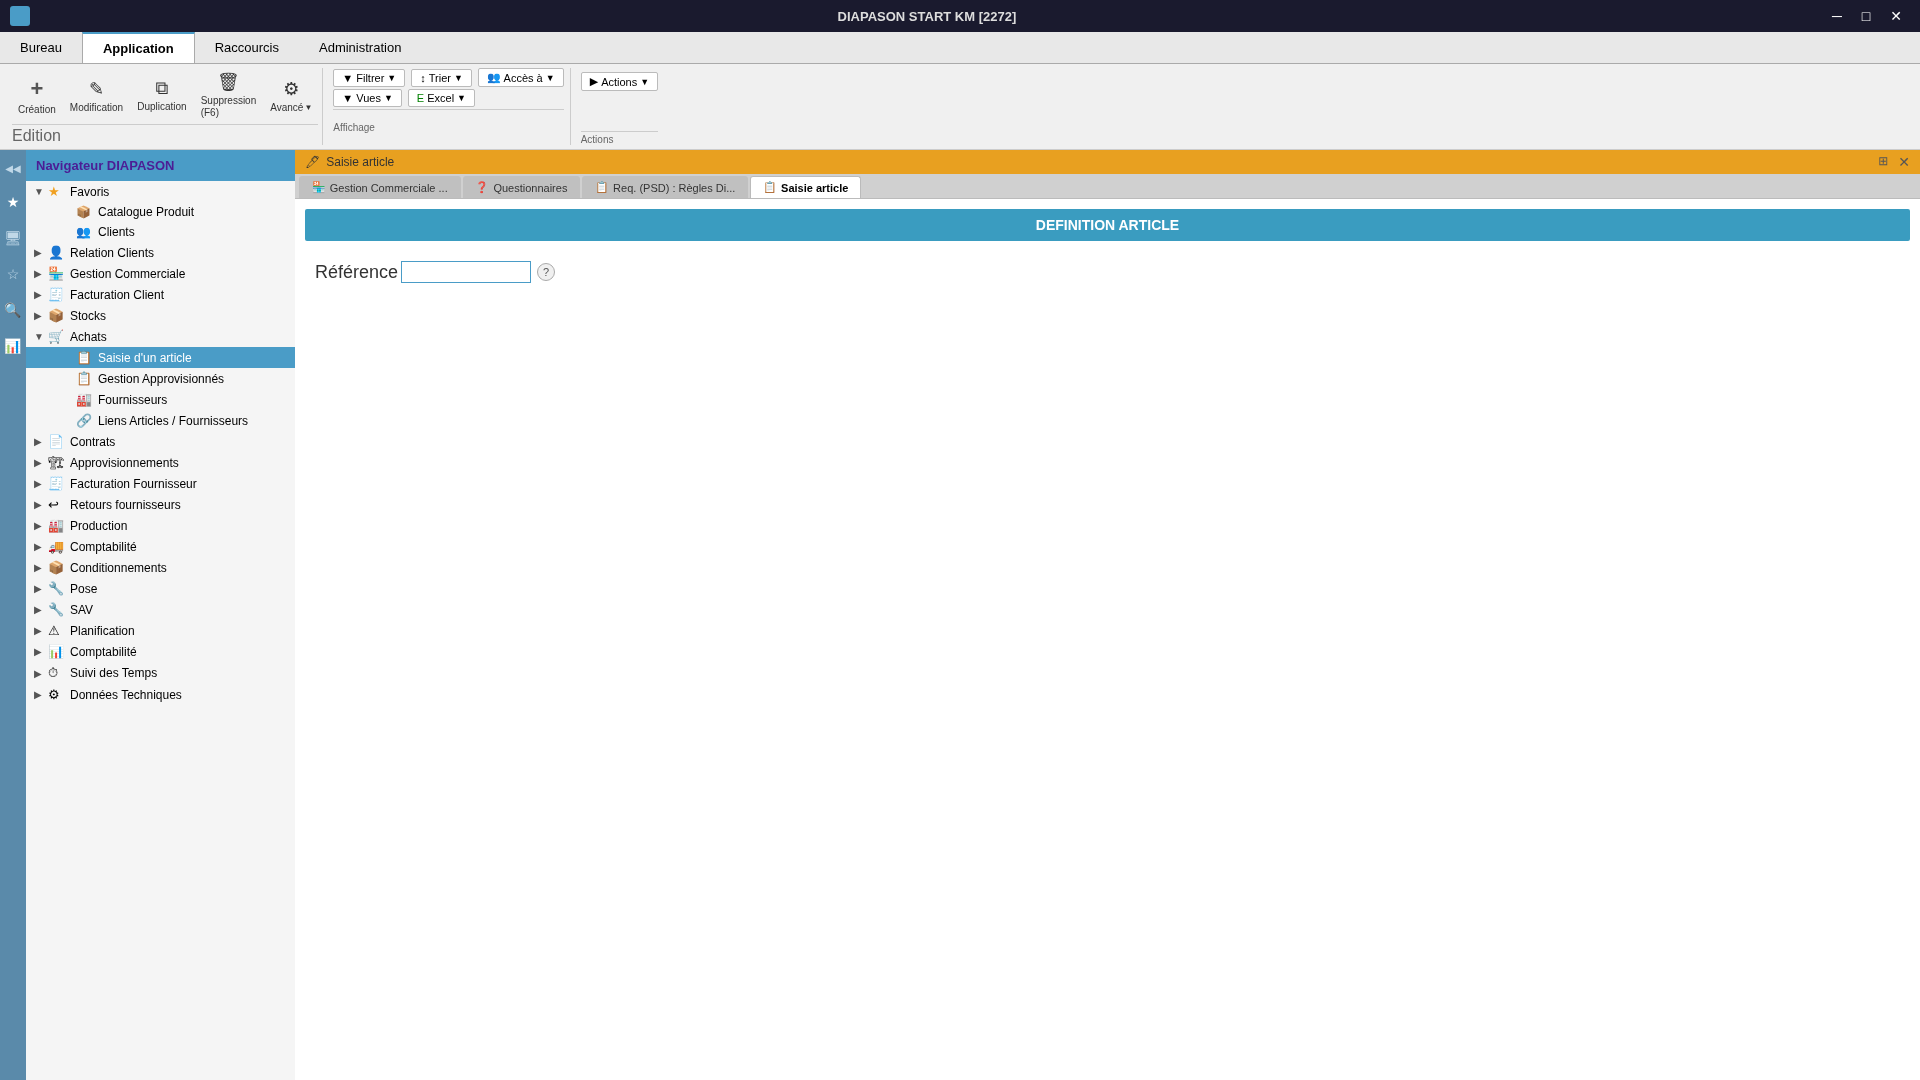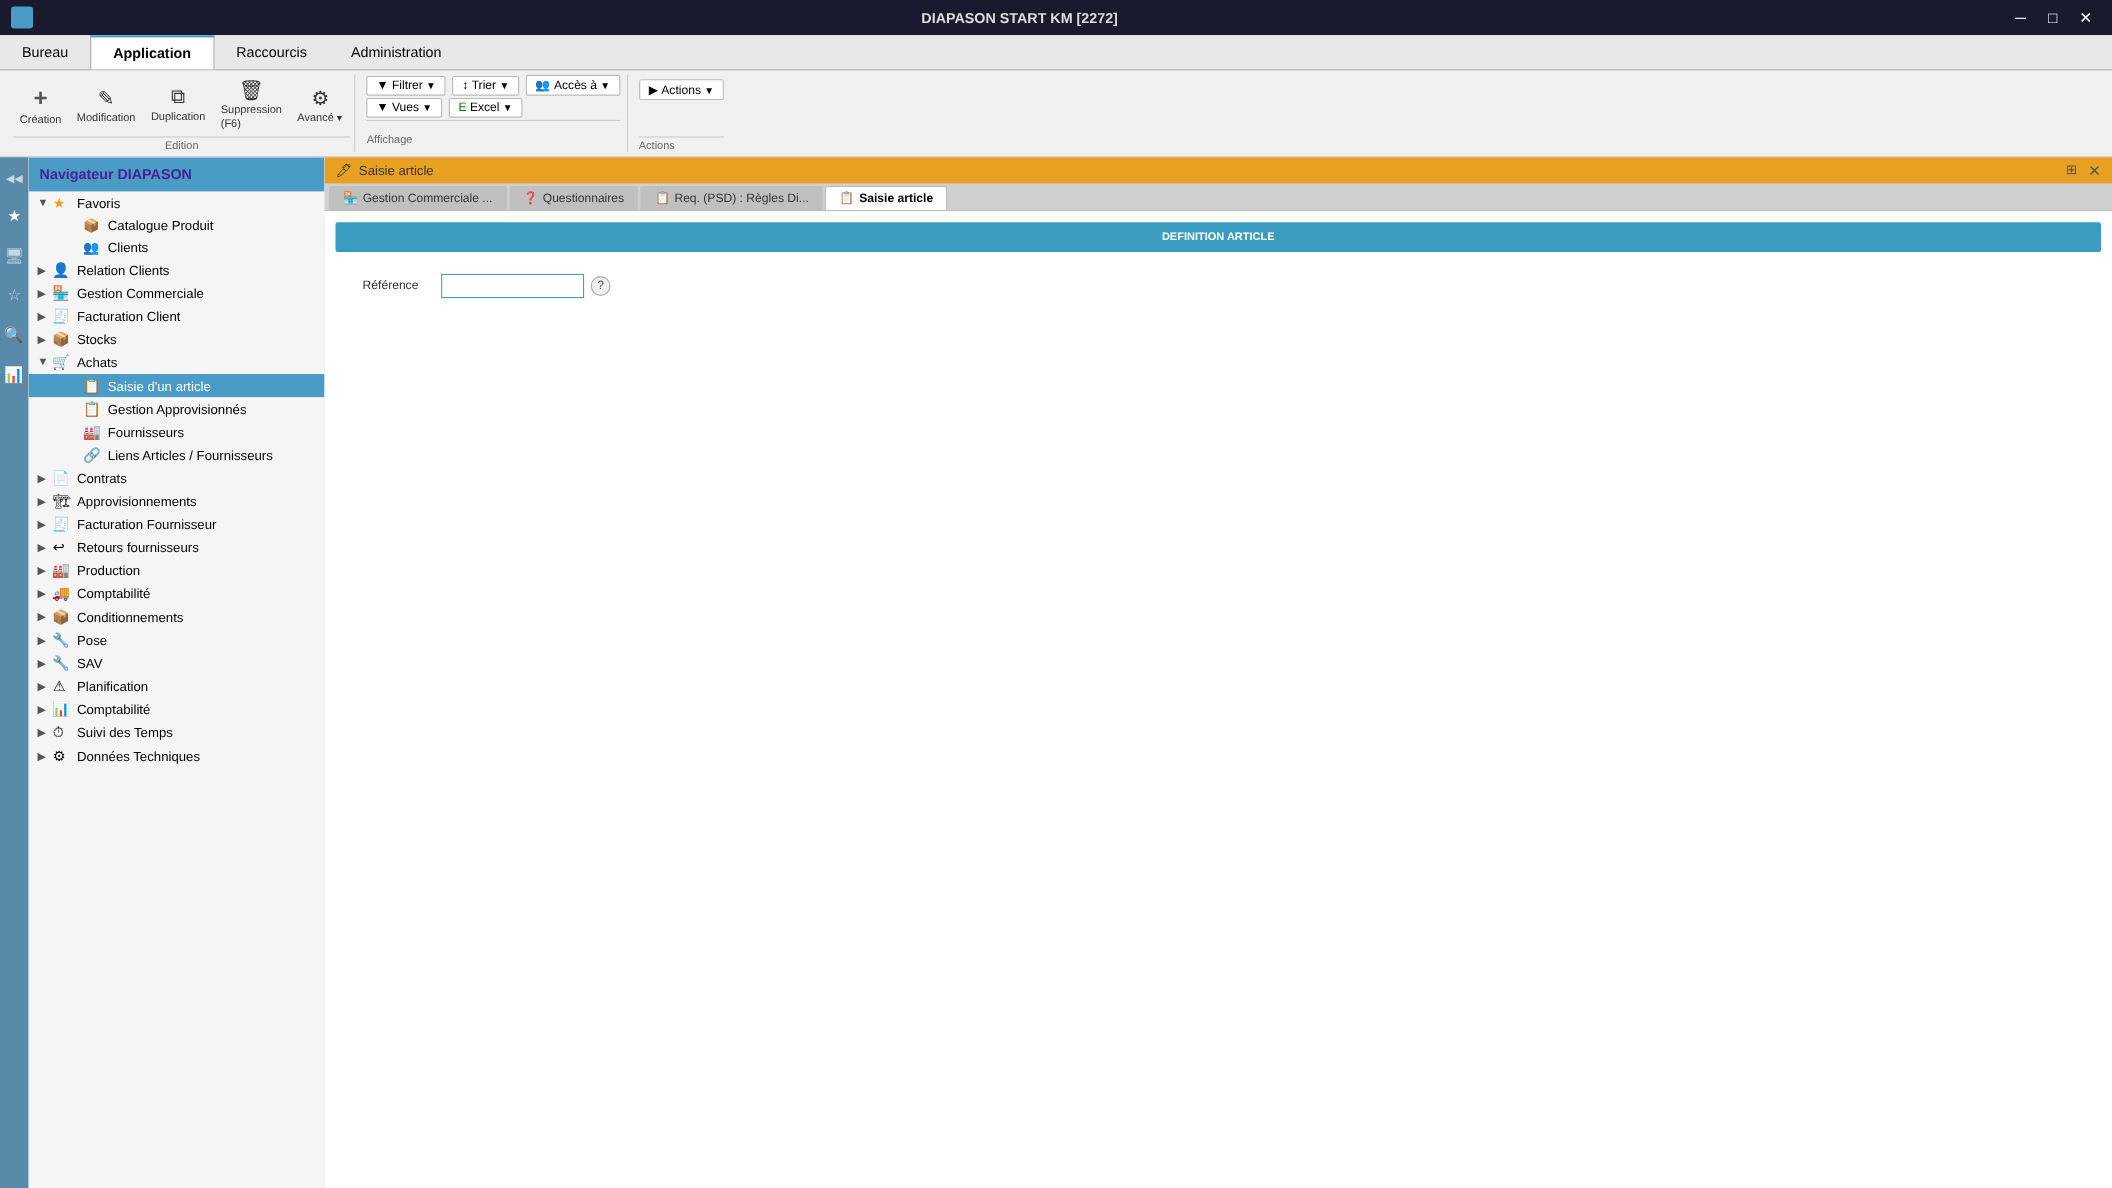--- a/index.html
+++ b/index.html
@@ -169,42 +169,42 @@
       background: white;
       padding: 0;
       margin: 0;
       overflow: auto;
     }
 
     .form-header {
       background: #3a9cc0;
       color: white;
       padding: 8px 28px;
-      font-size: 10px;
+      font-size: 14px;
       font-weight: bold;
       text-align: center;
       margin: 10px;
       border-radius: 2px;
     }
 
     .form-fields {
       padding: 10px 20px;
     }
 
     .form-row {
       display: flex;
       align-items: center;
       margin-bottom: 10px;
       gap: 6px;
     }
 
     .form-label {
       width: 80px;
-      text-align: center;
-      font-size: 11px;
+      text-align: left;
+      font-size: 18px;
       color: #333;
       flex-shrink: 0;
     }
 
     .form-input {
       border: 1px solid #4a9cc7;
       padding: 3px 6px;
       font-size: 12px;
       outline: none;
       background: white;
@@ -310,21 +310,21 @@
         <span style="font-size:10px;text-align:left;line-height:1.2;">Suppression<br>(F6)</span>
       </button>
       <button class="toolbar-btn">
         <span class="tb-icon">⚙</span>
         <span style="display:flex;align-items:center;gap:1px;">
           <span>Avancé</span>
           <span style="font-size:8px;">▼</span>
         </span>
       </button>
     </div>
-    <div style="font-size:10px;color:#666;text-align:center;border-top:1px solid #ccc;width:100%;padding-top:2px;margin-top:2px;">Edition</div>
+    <div style="font-size:16px;color:#666;text-align:left;border-top:1px solid #ccc;width:100%;padding-top:2px;margin-top:2px;">Edition</div>
   </div>
 
   <div style="display:flex;flex-direction:column;padding:0 6px;border-right:1px solid #ccc;gap:2px;">
     <div style="display:flex;gap:6px;align-items:center;">
       <button class="filter-btn">
         <span>▼</span>
         <span>Filtrer</span>
         <span class="arrow">▼</span>
       </button>
       <button class="filter-btn">

